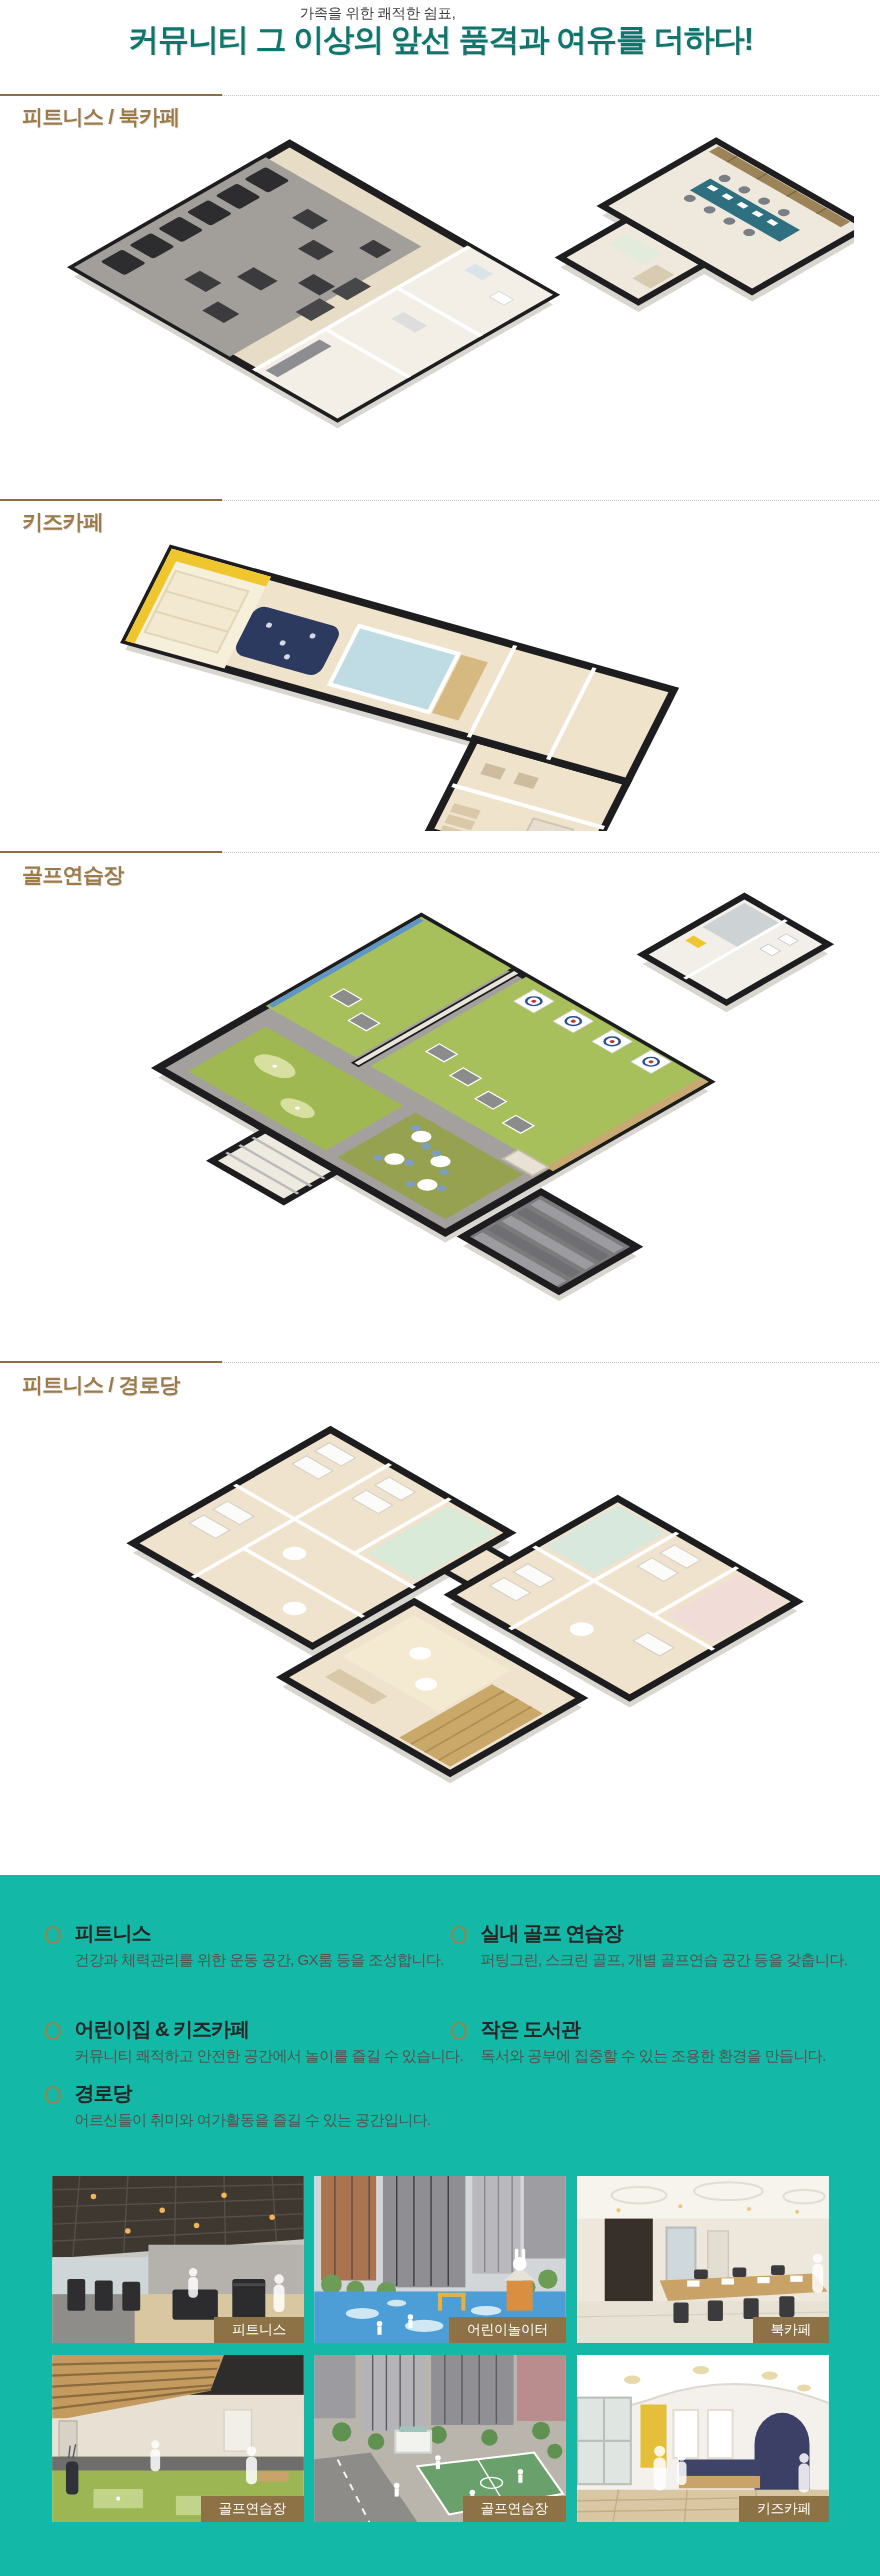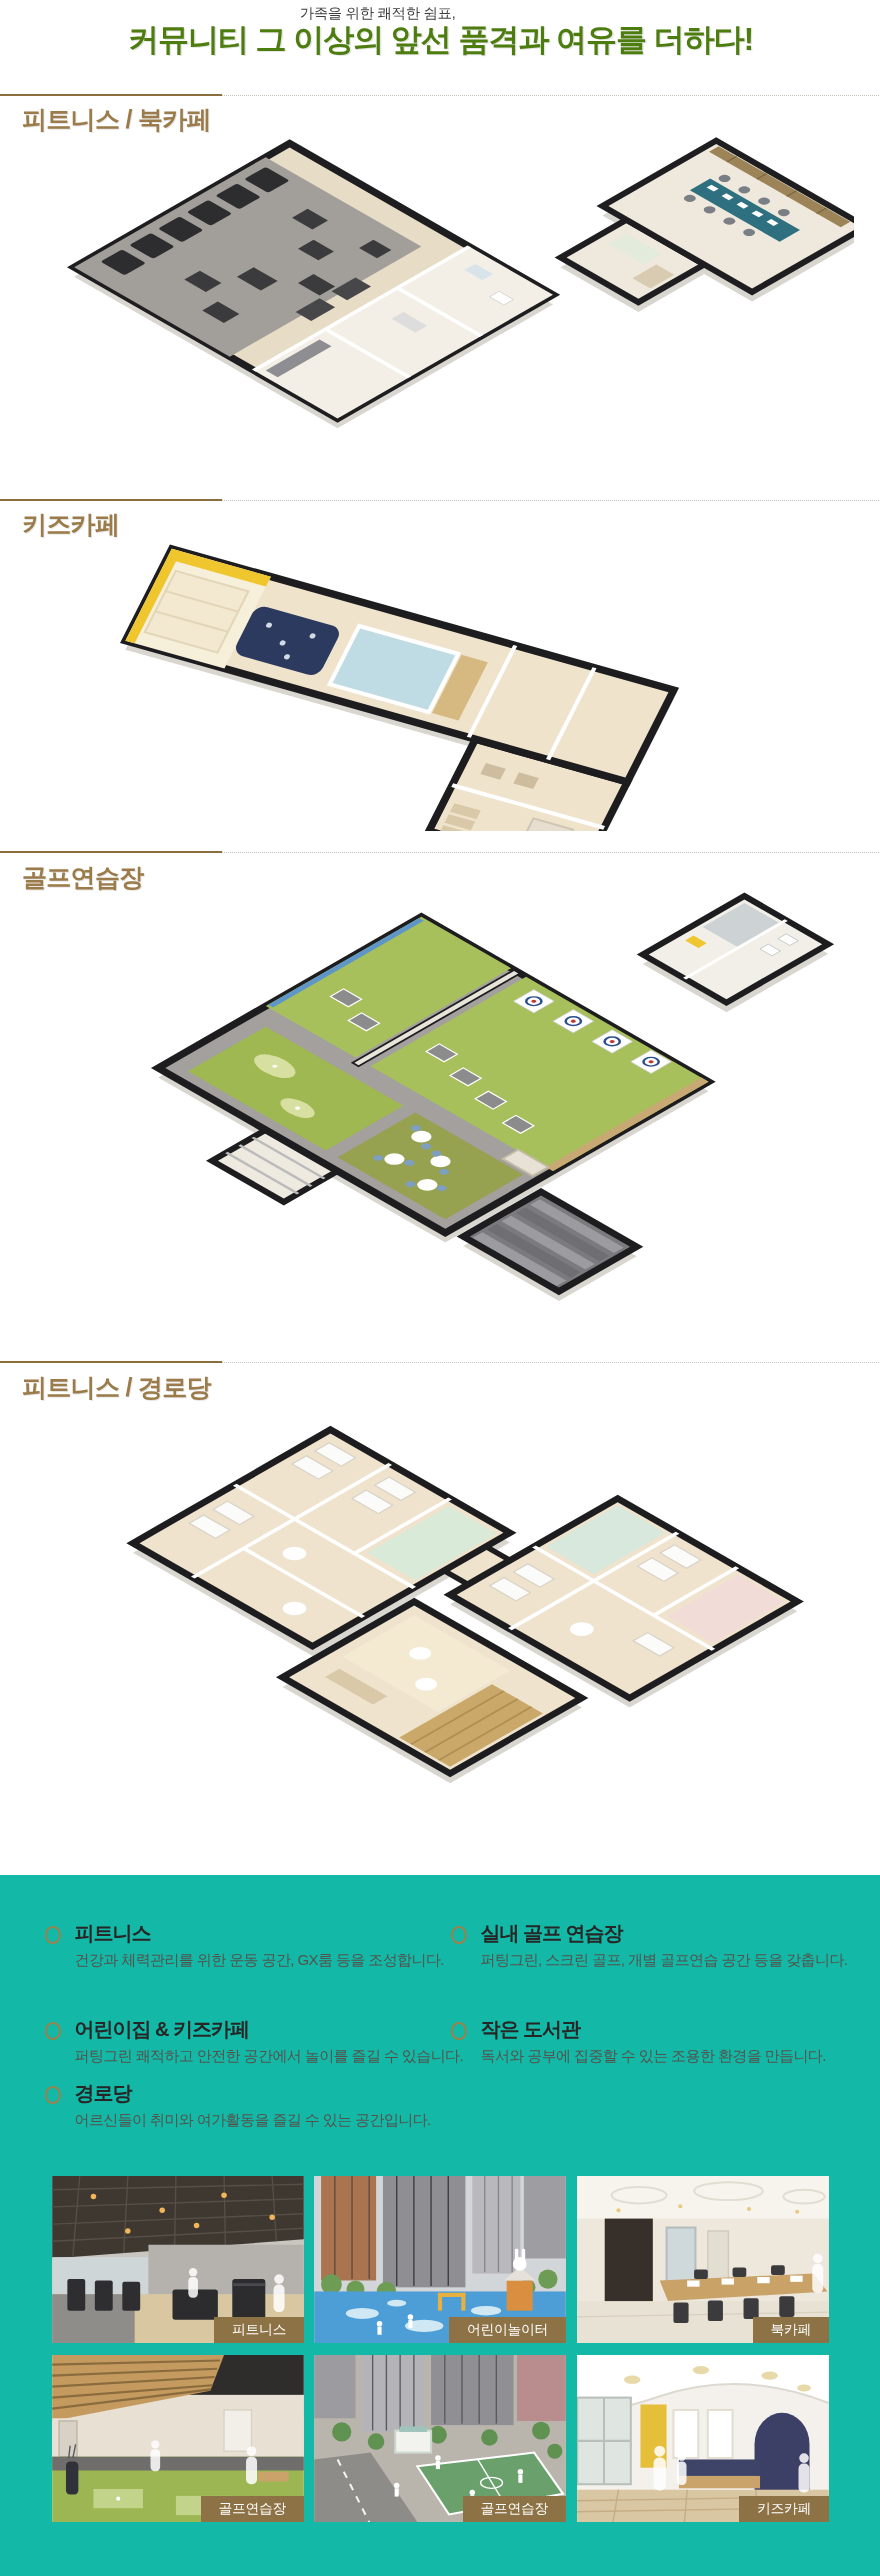--- a/index.html
+++ b/index.html
@@ -1,25 +1,25 @@
 <!DOCTYPE html>
 <html style="font-size:11px"><head>
 <meta charset="utf-8">
 <style>
   html,body{margin:0;padding:0;background:#ffffff;}
   body{width:881px;height:2576px;position:relative;font-family:"Liberation Sans",sans-serif;overflow:hidden;}
   .abs{position:absolute;}
   
   .page-subtitle{top:4.1px;left:0;width:755px;text-align:center;font-size:14.4px;color:#3c3c3c;letter-spacing:-0.3px;font-weight:500;}
-  .page-title{top:19px;left:0;width:881px;text-align:center;font-size:31px;font-weight:800;color:#4d7c0f;letter-spacing:-1px;text-shadow:1.4px 1.4px 0 rgba(0,0,0,0.10);}
+  .page-title{top:19px;left:0;width:881px;text-align:center;font-size:31px;font-weight:800;color:#0f766e;letter-spacing:-1px;text-shadow:1.4px 1.4px 0 rgba(0,0,0,0.10);}
   
   .sec-divider{left:0;width:881px;height:2.8px;display:flex;align-items:center;}
   .sec-divider .solid{width:222px;height:2.1px;background:#8a6e3e;}
   .sec-divider .dotted{flex:1;border-top:1.4px dotted #c7c3bb;height:0;}
-  .sec-title{left:22px;font-size:25px;font-weight:700;color:#9b7b49;letter-spacing:-0.7px;text-shadow:1px 1px 0 rgba(0,0,0,0.10);}
+  .sec-title{left:22px;font-size:21px;font-weight:700;color:#9b7b49;letter-spacing:-0.7px;text-shadow:1px 1px 0 rgba(0,0,0,0.10);}
   
   .info-panel{top:1875px;left:0;width:881px;height:701px;background:#14b8a6;}
   .bullet-item{position:absolute;display:flex;align-items:flex-start;}
   .ring{width:11.7px;height:13.8px;border:2.8px solid #9d8049;border-radius:50%;margin-top:4.1px;flex:0 0 auto;background:transparent;}
   .bullet-text{margin-left:13.8px;}
   .bullet-title{font-size:20px;font-weight:600;color:#262626;letter-spacing:-1px;line-height:22px;}
   .bullet-desc{font-size:15px;color:#55524c;letter-spacing:-0.6px;margin-top:8.3px;line-height:16.5px;}
   
   .photo{position:absolute;width:252px;height:167px;overflow:hidden;background:#ccc;}
   .photo svg{display:block;}
@@ -310,21 +310,21 @@
     <span class="ring"></span>
     <span class="bullet-text">
       <div class="bullet-title">피트니스</div>
       <div class="bullet-desc">건강과 체력관리를 위한 운동 공간, GX룸 등을 조성합니다.</div>
     </span>
   </div>
   <div class="bullet-item" style="left:45px;top:143px">
     <span class="ring"></span>
     <span class="bullet-text">
       <div class="bullet-title">어린이집 &amp; 키즈카페</div>
-      <div class="bullet-desc">퍼팅그린 쾌적하고 안전한 공간에서 놀이를 즐길 수 있습니다.</div>
+      <div class="bullet-desc">커뮤니티 쾌적하고 안전한 공간에서 놀이를 즐길 수 있습니다.</div>
     </span>
   </div>
   <div class="bullet-item" style="left:45px;top:207px">
     <span class="ring"></span>
     <span class="bullet-text">
       <div class="bullet-title">경로당</div>
       <div class="bullet-desc">어르신들이 취미와 여가활동을 즐길 수 있는 공간입니다.</div>
     </span>
   </div>
 

